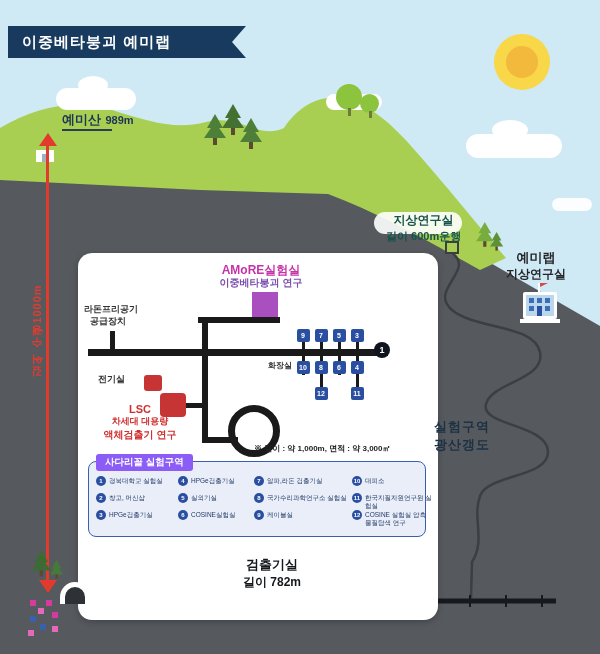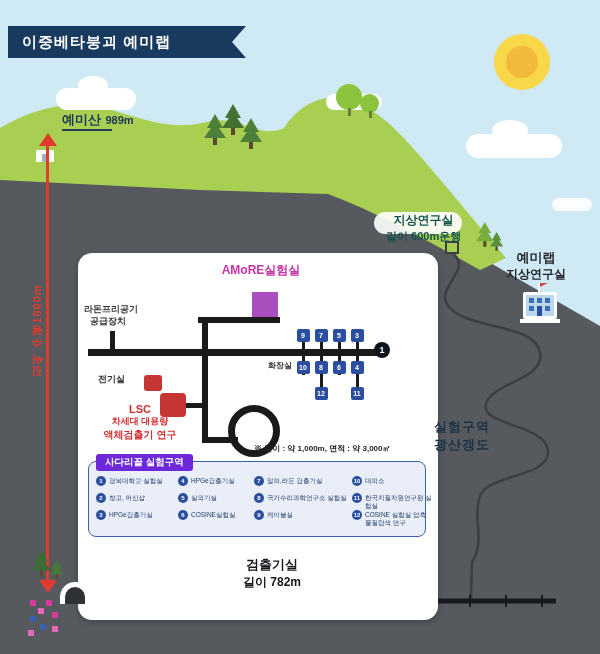--- a/index.html
+++ b/index.html
@@ -48,21 +48,21 @@
     box-shadow:0 2px 6px rgba(0,0,0,.25); z-index:4; }
   .card .line { position:absolute; background:#1a1a1a; }
   .map-txt { position:absolute; color:#333; font-size:9px; font-weight:bold; }
   .marker-box { position:absolute; width:13px; height:13px; background:#2b4fa0; border-radius:2px; color:#fff;
     font-size:7px; font-weight:bold; text-align:center; line-height:13px; z-index:2; }
   .marker-line { position:absolute; width:3px; background:#1a1a1a; z-index:1; }
   .entrance-circle { position:absolute; left:296px; top:89px; width:16px; height:16px; background:#10141f; border-radius:50%;
     color:#fff; font-size:9px; font-weight:bold; text-align:center; line-height:16px; z-index:2; }
   .legend-box { position:absolute; left:10px; top:208px; width:338px; height:76px; background:#e9eef9;
     border:1.5px solid #3a5fad; border-radius:8px; box-sizing:border-box; }
-  .legend-title { position:absolute; left:18px; top:201px; background:#6d28d9; color:#fff; font-size:9.5px; font-weight:bold;
+  .legend-title { position:absolute; left:18px; top:201px; background:#8b5cf6; color:#fff; font-size:9.5px; font-weight:bold;
     padding:2px 9px; border-radius:3px; z-index:2; }
   .legend-grid { position:absolute; left:18px; top:223px; width:330px; display:grid;
     grid-template-rows:repeat(3,17px); grid-auto-flow:column; grid-template-columns:80px 74px 96px 80px; column-gap:2px; }
   .lg-item { display:flex; align-items:flex-start; gap:3px; }
   .lg-num { flex:0 0 auto; width:10px; height:10px; border-radius:50%; background:#2b4fa0; color:#fff;
     font-size:6px; font-weight:bold; text-align:center; line-height:10px; }
   .lg-label { font-size:6.5px; color:#233a66; line-height:1.2; padding-top:1px; }
 
   
   .px { position:absolute; width:6px; height:6px; z-index:4; }
@@ -177,20 +177,21 @@
   </svg>
 
   <div class="mine-label">
     <div>실험구역</div>
     <div>광산갱도</div>
   </div>
 
   <div class="card">
 
     <div class="abs" style="left:108px;top:9px;width:150px;text-align:center;color:#c633a9;font-size:12px;font-weight:bold">AMoRE실험실</div>
+    <div class="abs" style="left:108px;top:23px;width:150px;text-align:center;color:#7a4fae;font-size:10px;font-weight:bold">이중베타붕괴 연구</div>
     <div class="abs" style="left:174px;top:39px;width:26px;height:25px;background:#a94fc0"></div>
 
     <div class="line" style="left:120px;top:64px;width:82px;height:6px"></div>
     <div class="line" style="left:124px;top:64px;width:6px;height:38px"></div>
     <div class="line" style="left:10px;top:96px;width:300px;height:7px"></div>
     <div class="line" style="left:32px;top:78px;width:5px;height:20px"></div>
     <div class="line" style="left:124px;top:96px;width:6px;height:94px"></div>
     <div class="line" style="left:124px;top:184px;width:36px;height:6px"></div>
     <div class="abs" style="left:150px;top:152px;width:52px;height:52px;border:7px solid #1a1a1a;border-radius:50%;box-sizing:border-box"></div>
 

